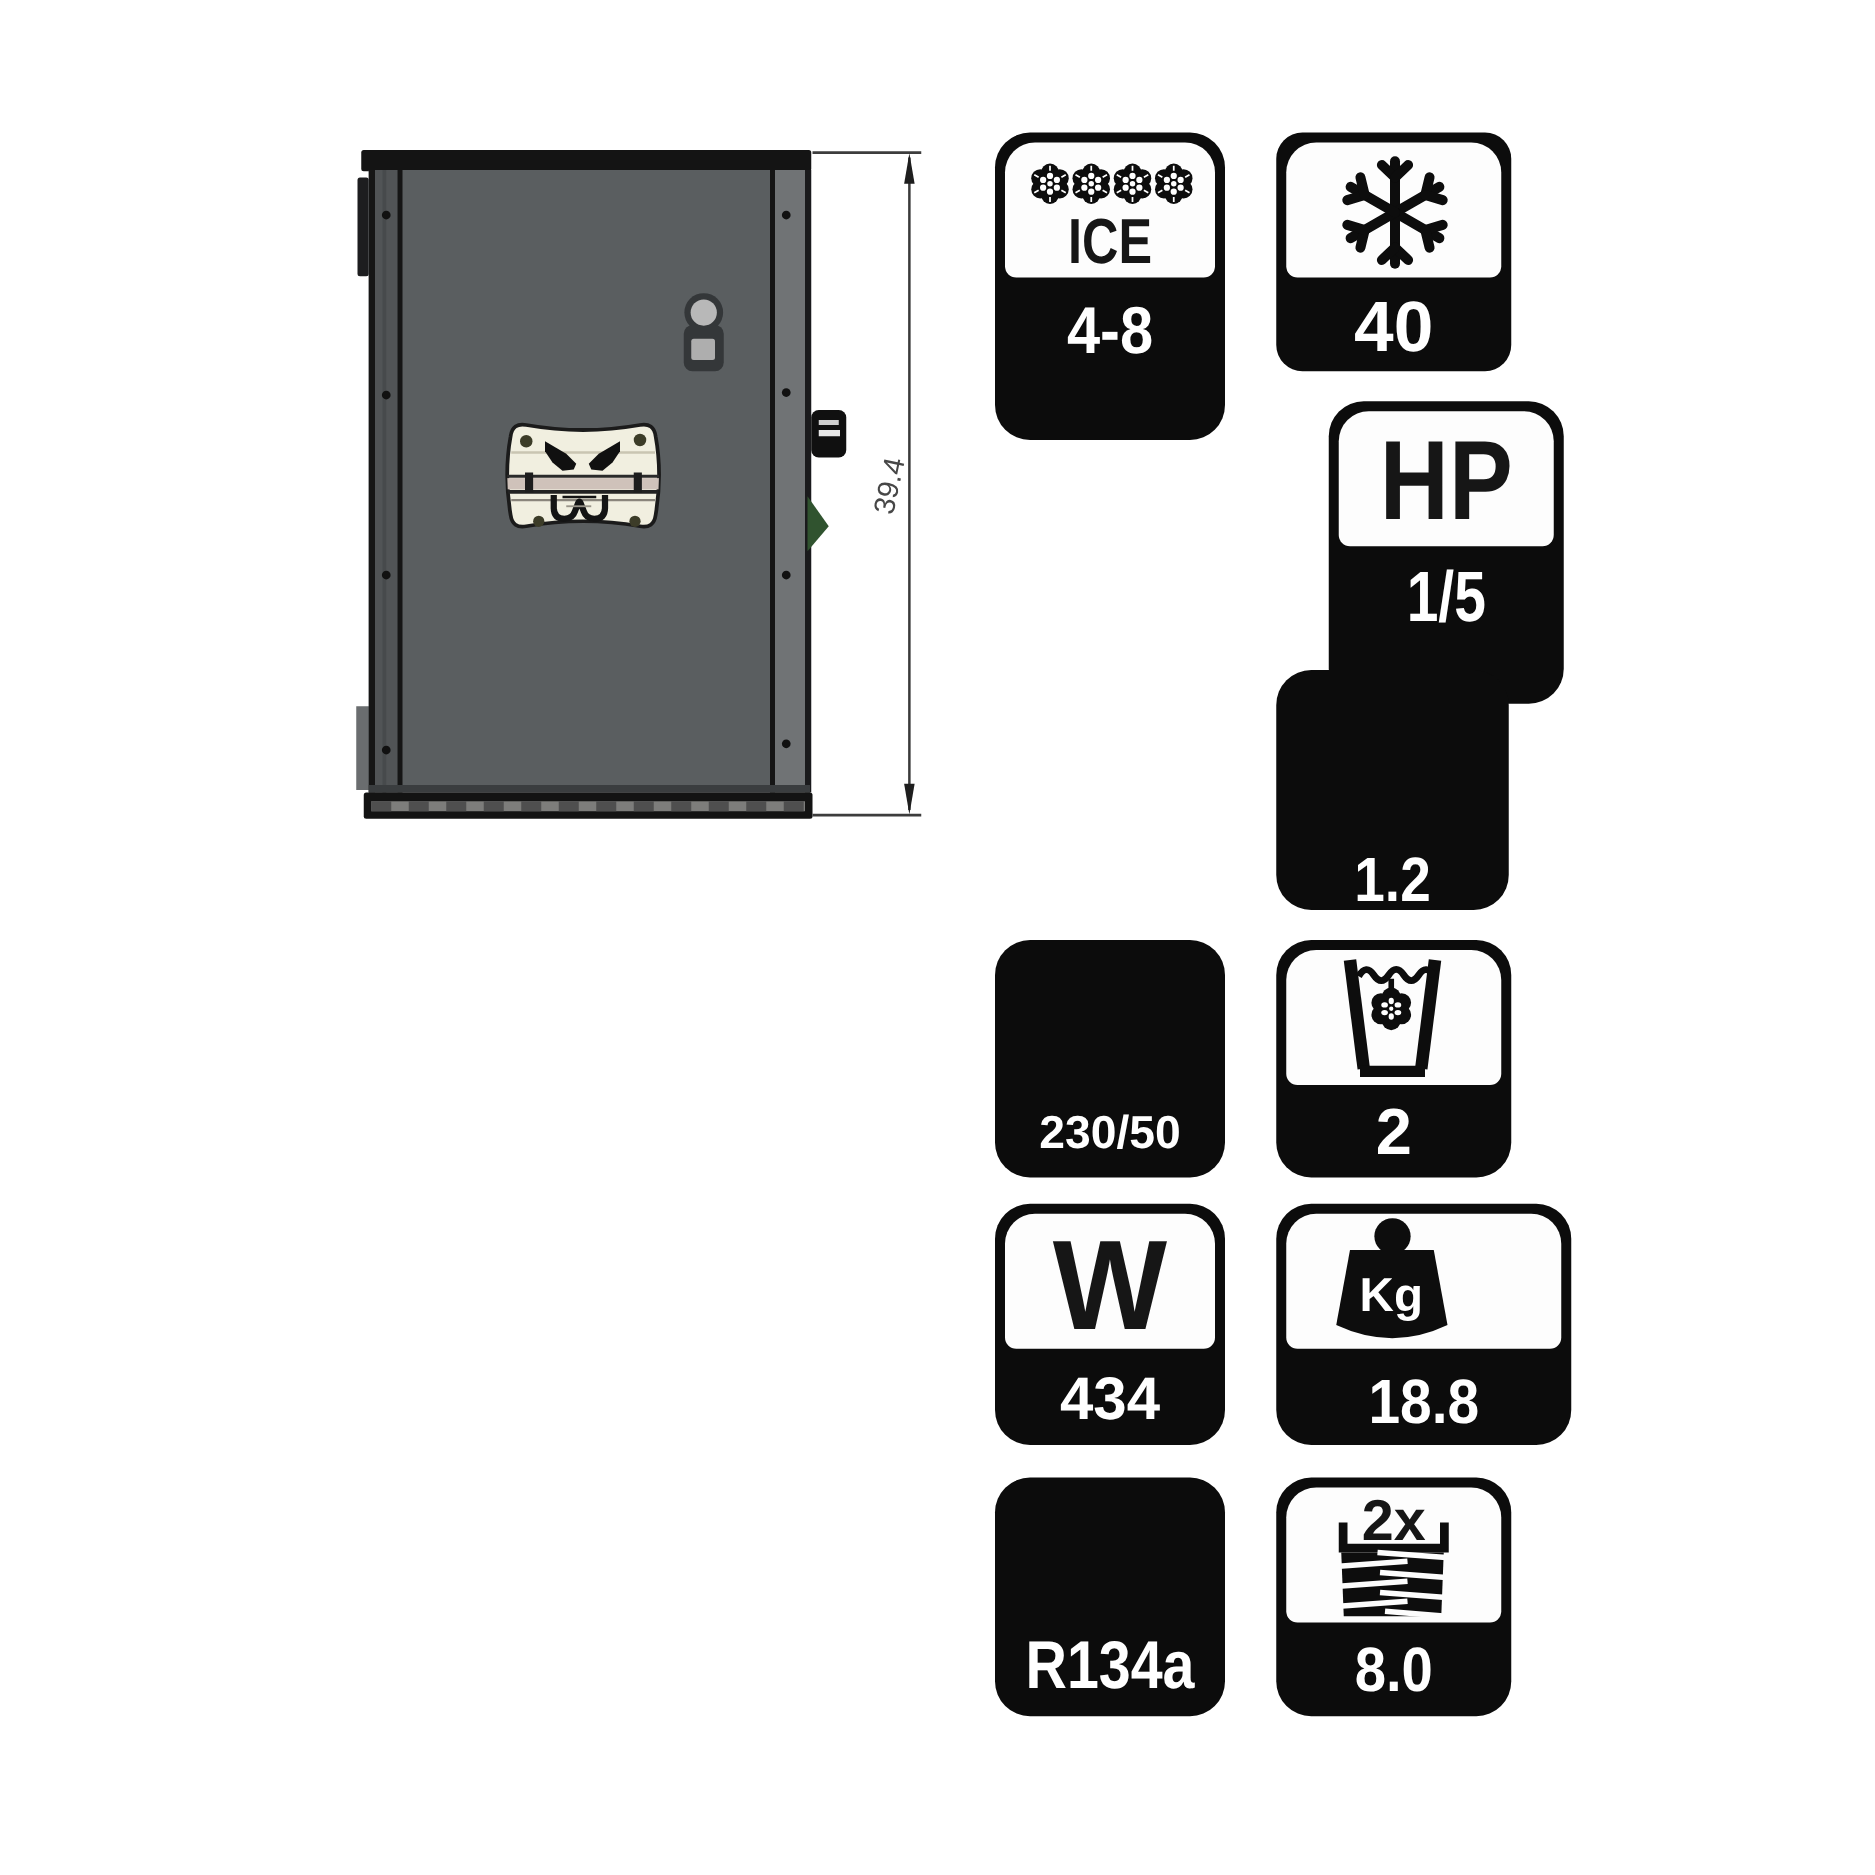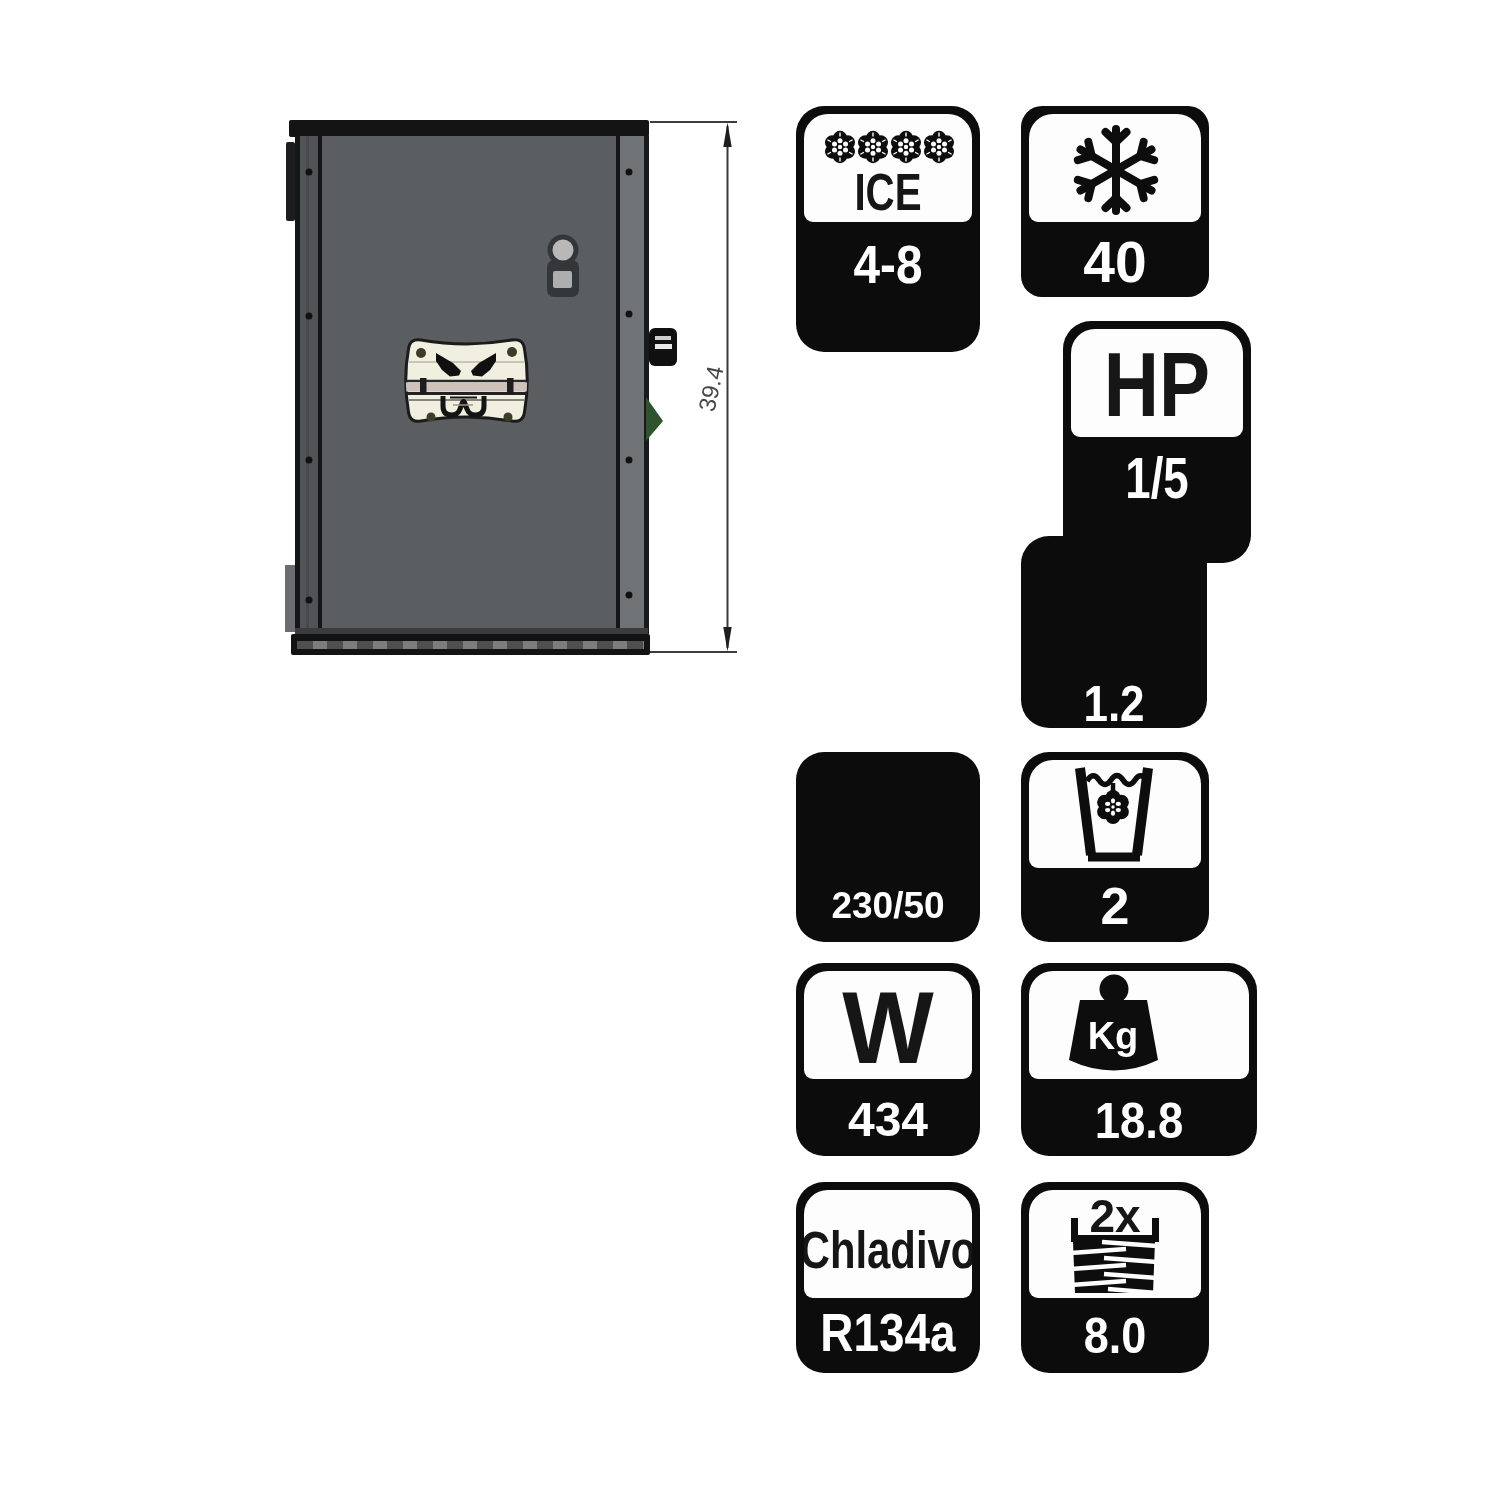--- a/index.html
+++ b/index.html
@@ -218,23 +218,20 @@
         <circle cx="1114" cy="989" r="14.5" fill="#0d0d0d"></circle>
         <path d="M1080,1000 h67 l11,60 q-44,21 -89,0 z" fill="#0d0d0d"></path>
         <text x="1113" y="1049" font-size="38" font-weight="bold" fill="#fff" text-anchor="middle" font-family="Liberation Sans">Kg</text>
       </g>
     </svg>
   </div>
   <div class="val" style="font-size:50px;transform:translateY(4px) scaleX(0.91);">18.8</div>
 </div>
 
 <div class="b" style="left:796px;top:1182px;width:184px;height:191px;">
-  <div class="wz">
-    <div class="tt" style="top:0;height:108px;font-size:51px;transform:translateY(6px) scaleX(0.82);">Chladivo</div>
-  </div>
   <div class="val" style="font-size:54px;transform:translateY(-4px) scaleX(0.85);">R134a</div>
 </div>
 
 <div class="b" style="left:1021px;top:1182px;width:188px;height:191px;">
   <div class="wz">
     <svg width="172" height="108" viewBox="0 0 172 108" style="position:absolute;left:0;top:0;">
       <g transform="translate(-1029,-1190)">
         <path d="M1071,1218 h7 v17 h74 v-17 h7 v24 h-88 z" fill="#0d0d0d"></path>
         <path d="M1073,1242 h82 l-2,51 h-78 z" fill="#0d0d0d"></path>
         <g stroke="#fdfdfd" stroke-width="4.5">

